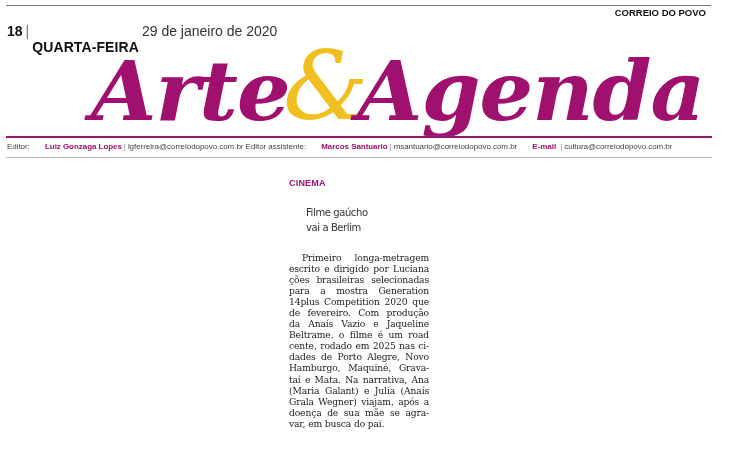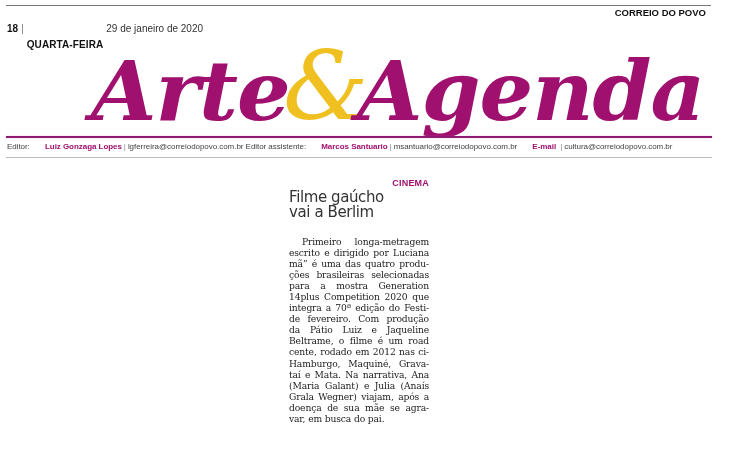--- a/index.html
+++ b/index.html
@@ -20,21 +20,21 @@
       left: 6px;
       top: 5px;
       width: 705px;
       height: 1px;
       background: #777;
     }
     .page-header {
       position: absolute;
       left: 7px;
       top: 7px;
-      font-size: 10px;
+      font-size: 14px;
       color: #111;
       display: flex;
       align-items: center;
       white-space: nowrap;
     }
     .page-num { font-weight: bold; }
     .sep { color: #777; margin: 0 3px; }
     .weekday { font-weight: bold; margin-right: 3px; letter-spacing: 0.1px; margin-top: 32px; }
     .date { color: #333; text-align: center; }
     .paper-name {
@@ -108,30 +108,29 @@
       left: 289px;
       top: 178px;
       width: 140px;
     }
     .kicker {
       font-size: 9px;
       font-weight: bold;
       color: #a0106f;
       letter-spacing: 0.2px;
       margin: 0 0 2px 0;
-      text-align: right;
     }
     .headline {
       font-family: "DejaVu Sans", sans-serif;
-      font-size: 15px;
+      font-size: 10px;
       font-weight: normal;
       line-height: 15px;
       color: #333;
       letter-spacing: -0.4px;
-      margin: 0;
+      margin: 17px;
     }
     .body-text {
       margin-top: 16px;
       font-family: "DejaVu Serif", serif;
       font-size: 9.2px;
       line-height: 11.05px;
       color: #222;
       text-align: justify;
       letter-spacing: -0.15px;
     }
@@ -177,29 +176,28 @@
 
 <div class="article">
   <div class="kicker">CINEMA</div>
   <h2 class="headline">
     <span>Filme gaúcho</span><br>
     <span>vai a Berlim</span>
   </h2>
   <div class="body-text">
     <span class="line indent">Primeiro longa-metragem</span>
     <span class="line">escrito e dirigido por Luciana</span>
-    <span class="line">mã” é uma das quatro produ-</span>
     <span class="line">ções brasileiras selecionadas</span>
     <span class="line">para a mostra Generation</span>
     <span class="line">14plus Competition 2020 que</span>
-    <span class="line">integra a 70ª edição do Festi-</span>
     <span class="line">de fevereiro. Com produção</span>
-    <span class="line">da Pátio Luiz e Jaqueline</span>
+    <span class="line">da Anaís Vazio e Jaqueline</span>
     <span class="line">Beltrame, o filme é um road</span>
-    <span class="line">cente, rodado em 2012 nas ci-</span>
+    <span class="line">cente, rodado em 2025 nas ci-</span>
+    <span class="line">dades de Porto Alegre, Novo</span>
     <span class="line">Hamburgo, Maquiné, Grava-</span>
     <span class="line">taí e Mata. Na narrativa, Ana</span>
     <span class="line">(Maria Galant) e Julia (Anaís</span>
     <span class="line">Grala Wegner) viajam, após a</span>
     <span class="line">doença de sua mãe se agra-</span>
     <span class="line last">var, em busca do pai.</span>
   </div>
 </div>
 
 </body></html>

